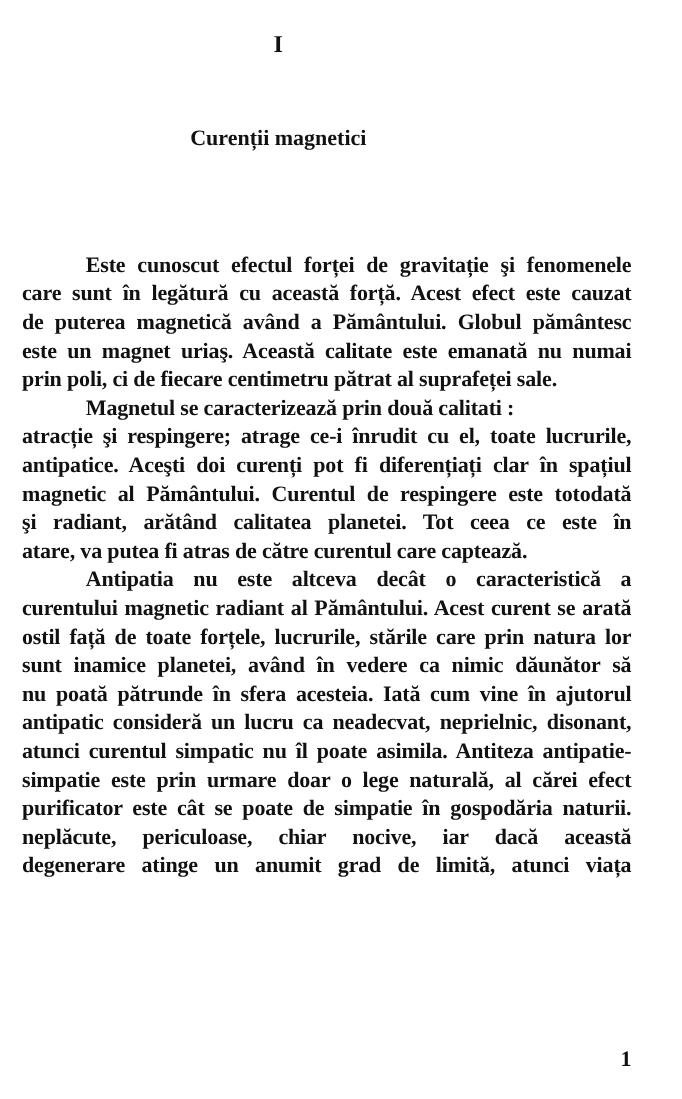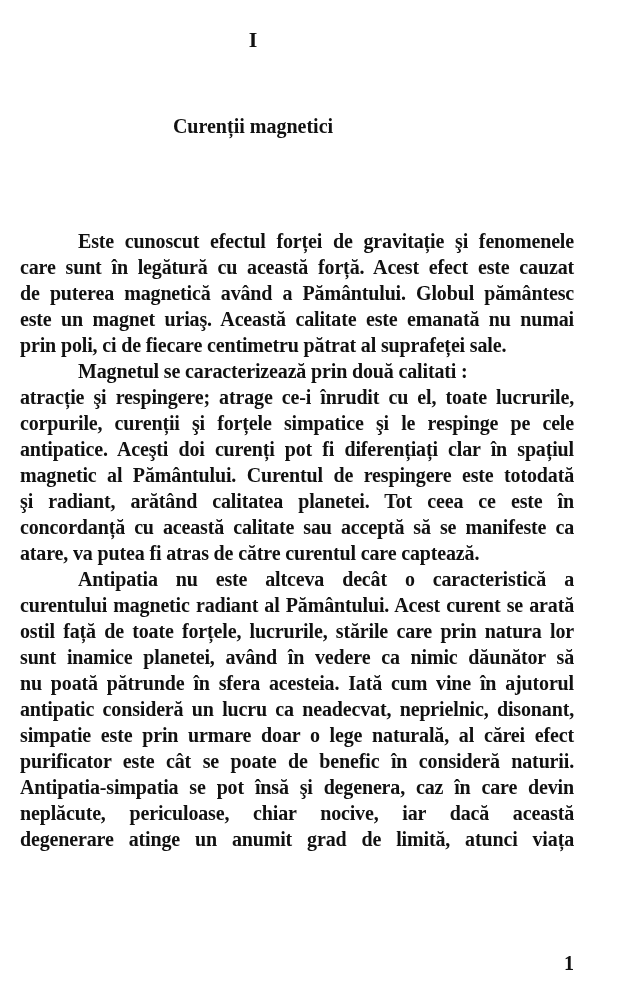--- a/index.html
+++ b/index.html
@@ -76,33 +76,31 @@
 <div class="body-text">
 
   <span class="line indent">Este cunoscut efectul forței de gravitație şi fenomenele</span>
   <span class="line">care sunt în legătură cu această forță. Acest efect este cauzat</span>
   <span class="line">de puterea magnetică având a Pământului. Globul pământesc</span>
   <span class="line">este un magnet uriaş. Această calitate este emanată nu numai</span>
   <span class="line last">prin poli, ci de fiecare centimetru pătrat al suprafeței sale.</span>
 
   <span class="line indent last">Magnetul se caracterizează prin două calitati :</span>
   <span class="line">atracție şi respingere; atrage ce-i înrudit cu el, toate lucrurile,</span>
-  <span class="line">corpurile, curenții şi forțele simpatice şi le respinge pe cele</span>
   <span class="line">antipatice. Aceşti doi curenți pot fi diferențiați clar în spațiul</span>
   <span class="line">magnetic al Pământului. Curentul de respingere este totodată</span>
   <span class="line">şi radiant, arătând calitatea planetei. Tot ceea ce este în</span>
-  <span class="line">concordanță cu această calitate sau acceptă să se manifeste ca</span>
   <span class="line last">atare, va putea fi atras de către curentul care captează.</span>
 
   <span class="line indent">Antipatia nu este altceva decât o caracteristică a</span>
   <span class="line">curentului magnetic radiant al Pământului. Acest curent se arată</span>
   <span class="line">ostil față de toate forțele, lucrurile, stările care prin natura lor</span>
   <span class="line">sunt inamice planetei, având în vedere ca nimic dăunător să</span>
   <span class="line">nu poată pătrunde în sfera acesteia. Iată cum vine în ajutorul</span>
   <span class="line">antipatic consideră un lucru ca neadecvat, neprielnic, disonant,</span>
+  <span class="line">atunci curentul simpatic nu îl poate asimila. Antiteza antipatie-</span>
   <span class="line">simpatie este prin urmare doar o lege naturală, al cărei efect</span>
-  <span class="line">purificator este cât se poate de benefic în consideră naturii.</span>
-  <span class="line">Antipatia-simpatia se pot însă şi degenera, caz  în care devin</span>
+  <span class="line">purificator este cât se poate de simpatie în gospodăria naturii.</span>
   <span class="line">neplăcute, periculoase, chiar nocive, iar dacă această</span>
   <span class="line">degenerare atinge un anumit grad de limită, atunci viața</span>
 </div>
 
 <div class="page-number">1</div>
 
 </body></html>

